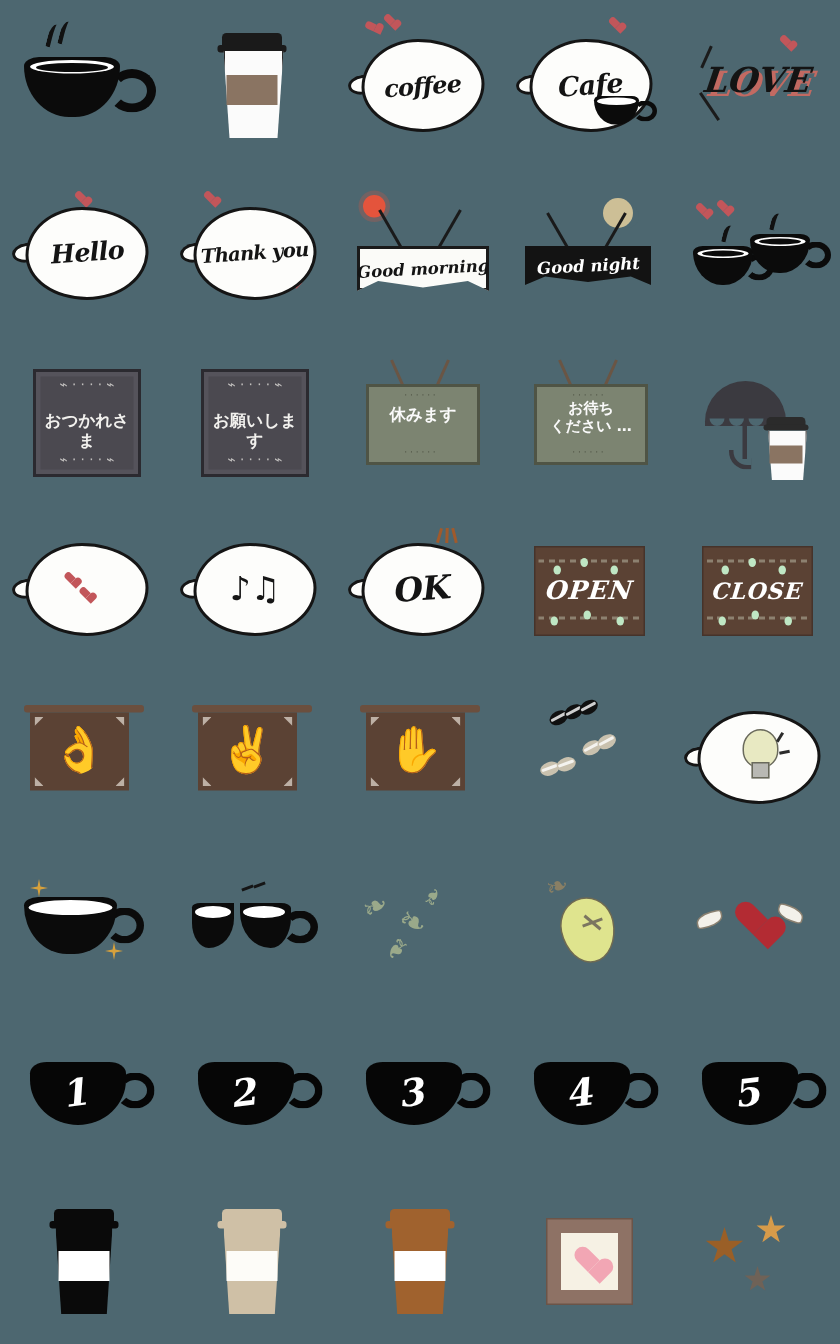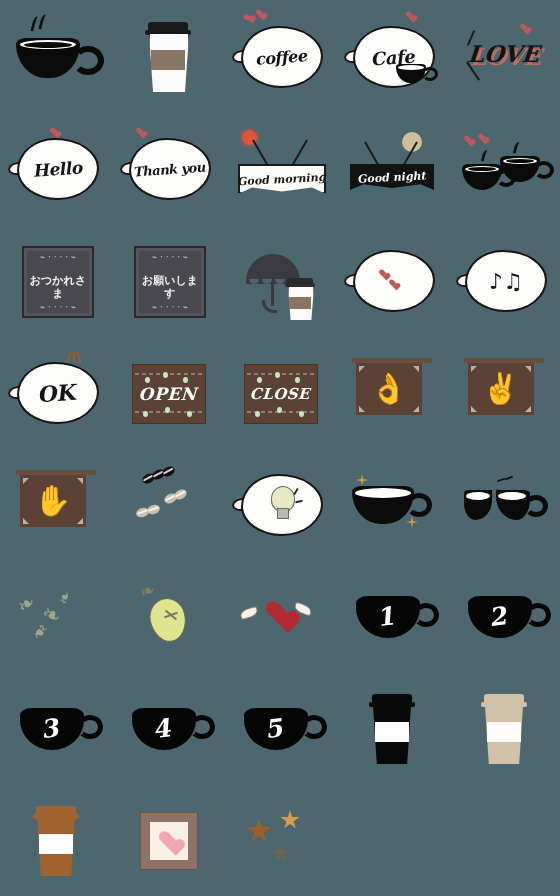--- a/index.html
+++ b/index.html
@@ -305,21 +305,42 @@
   <div class="cell">
     <div class="art">
       <div class="chalk">
         <div class="chalk-deco" style="top:3px;">⌁ · · · · ⌁</div>
         <div class="chalk-txt">お願いします</div>
         <div class="chalk-deco" style="bottom:3px;">⌁ · · · · ⌁</div>
       </div>
     </div>
   </div>
 
-
+  <div class="cell">
+    <div class="art">
+      <div class="hang-rope"></div>
+      <div class="hang-board">
+        <div class="dots" style="top:2px;">· · · · · ·</div>
+        <div class="hang-txt">休みます</div>
+        <div class="dots" style="bottom:2px;">· · · · · ·</div>
+      </div>
+    </div>
+  </div>
+
+  <div class="cell">
+    <div class="art">
+      <div class="hang-rope"></div>
+      <div class="hang-board">
+        <div class="dots" style="top:2px;">· · · · · ·</div>
+        <div class="hang-txt" style="top:9px;font-size:10px;line-height:12px;white-space:pre;">お待ち
+ください …</div>
+        <div class="dots" style="bottom:2px;">· · · · · ·</div>
+      </div>
+    </div>
+  </div>
 
   <div class="cell">
     <div class="art">
       <div class="umb">
         <div class="umb-sc" style="left:3px;"></div>
         <div class="umb-sc" style="left:16px;"></div>
         <div class="umb-sc" style="left:29px;"></div>
         <div class="umb-sc" style="left:42px;"></div>
       </div>
       <div class="umb-stick"></div>

